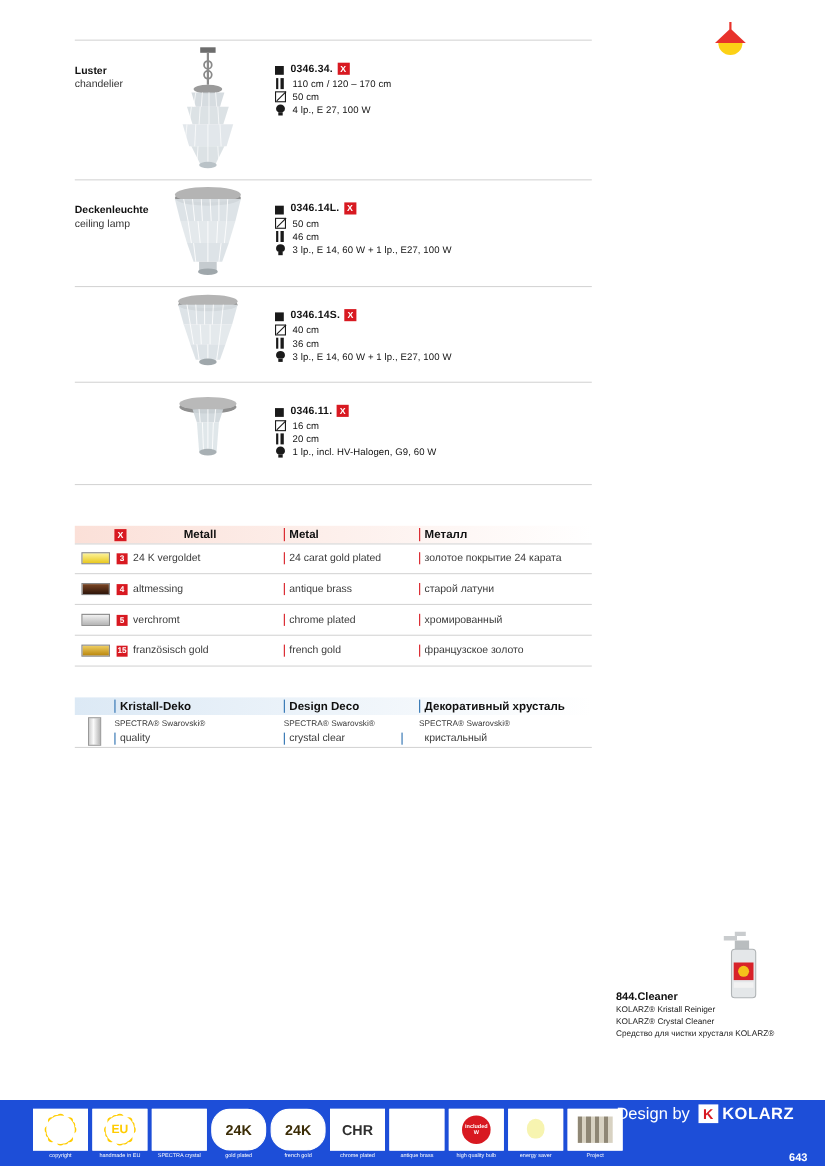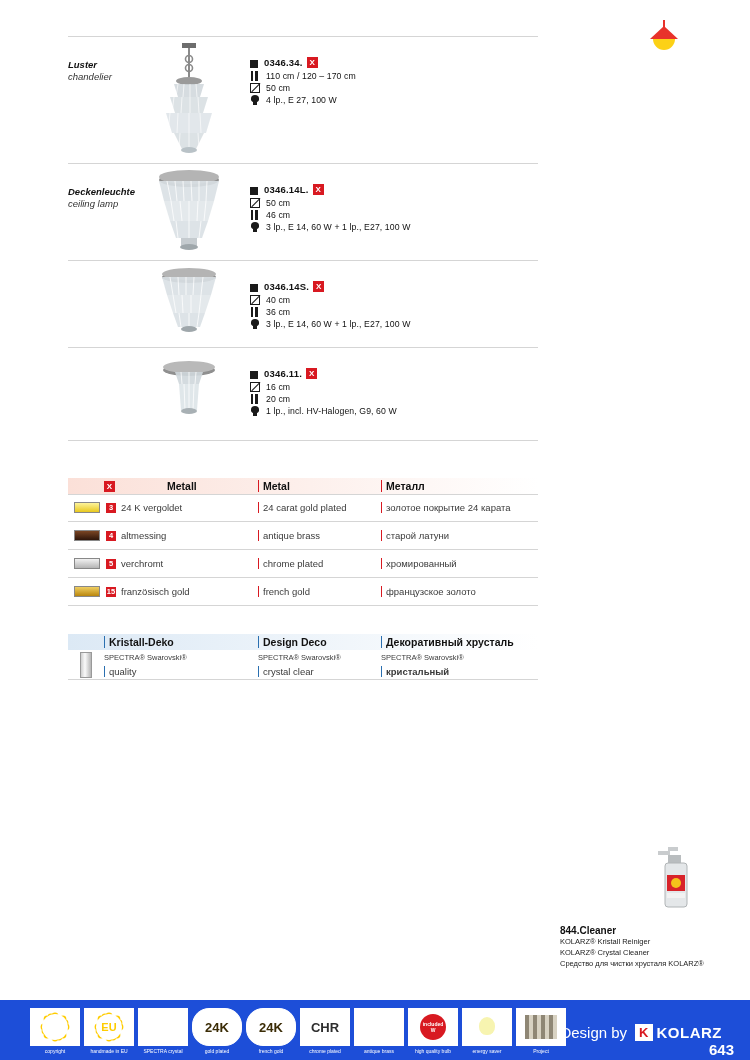--- a/index.html
+++ b/index.html
@@ -47,21 +47,21 @@
 
   
   .catalog{
     position:absolute; left:68px; top:36px; width:470px;
   }
   .row{
     display:flex; border-bottom:1px solid #d5d5d5; position:relative;
   }
   .row.first{ border-top:1px solid #d5d5d5; }
   .col-name{
-    width:72px; padding-top:22px; font-size:9.5px; line-height:12px;font-style:italic;
+    width:72px; padding-top:22px; font-size:9.5px; line-height:12px;
   }
   .col-name .de{ font-weight:bold; color:#111; }
   .col-name .en{ color:#333; }
   .col-img{
     width:98px; display:flex; align-items:center; justify-content:center;
   }
   .col-spec{
     flex:1; padding-top:20px; padding-left:12px;
   }
 
@@ -154,33 +154,33 @@
   .crow{ position:relative; height:14px; display:flex; align-items:center; }
   .ct1{ font-size:7.5px; color:#3a3a3a; margin-left:36px; }
   .ct2{ position:absolute; left:190px; font-size:7.5px; color:#3a3a3a; }
   .ct3{ position:absolute; left:313px; font-size:7.5px; color:#3a3a3a; }
   .crow2{ position:relative; height:16px; display:flex; align-items:center;
           border-bottom:1px solid #d5d5d5;}
   .cb1{ font-size:9.5px; color:#3a3a3a; margin-left:36px;
         border-left:1px solid #2a6fb0; padding-left:4px;}
   .cb2{ position:absolute; left:190px; font-size:9.5px; color:#3a3a3a;
         border-left:1px solid #2a6fb0; padding-left:4px;}
-  .cb3{ position:absolute; left:313px; font-size:9.5px; color:#3a3a3a;
-        border-left:1px solid #2a6fb0; padding-left:4px;font-weight:bold;}
+  .cb3{ position:absolute; left:297px; font-size:9.5px; color:#3a3a3a;
+        border-left:1px solid #2a6fb0; padding-left:20px;}
   .crystal-pic{
     position:absolute; left:80px; top:652px; width:12px; height:26px;
     background:linear-gradient(to right,#cfcfcf,#fafafa 40%,#b5b5b5);
     border:1px solid #999;
   }
 
   
   .cleaner{
     position:absolute; left:560px; top:845px; width:180px;
   }
-  .cleaner-title{ font-size:10px; font-weight:bold; color:#111; margin-top:80px;}
+  .cleaner-title{ font-size:10px; font-weight:bold; color:#111; margin-top:56px;}
   .cleaner-l{ font-size:7.5px; color:#222; line-height:11px; }
   .bottle{ position:absolute; left:88px; top:-4px; }
 
   
   .footer{
     position:absolute; left:0; bottom:0; width:750px; height:60px;
     background:#1d4ed8;
   }
   .badges{
     position:absolute; left:30px; bottom:6px; display:flex; gap:4px; align-items:flex-end;
@@ -239,30 +239,30 @@
   .proj{
     background:
       repeating-linear-gradient(0deg,#cfc9ba 0 4px,#e8e3d6 4px 8px),
       #e8e3d6;
   }
   .proj .inner{
     position:absolute; left:8px; top:6px; right:8px; bottom:6px;
     background:repeating-linear-gradient(90deg,#8f8775 0 4px,#d8d2c2 4px 8px);
   }
   .designby{
-    position:absolute; right:28px; top:24px; display:flex; align-items:center;
+    position:absolute; right:28px; top:4px; display:flex; align-items:center;
   }
   .designby .dtxt{ color:#ffffff; font-size:15px; }
   .designby .kbox{
     background:#ffffff; color:#d81921; font-size:13px; font-weight:bold;
     padding:1px 4px; margin-left:8px;
   }
   .designby .kname{ color:#ffffff; font-size:15px; font-weight:bold; margin-left:4px; letter-spacing:.5px;}
   .pageno{
-    position:absolute; right:16px; bottom:2px; color:#ffffff; font-size:15px; font-weight:bold;
+    position:absolute; right:16px; bottom:2px; color:#ffffff; font-size:10px; font-weight:bold;
   }
 </style>
 </head>
 <body>
 
 <div class="logo-box">
   <div class="logo-lamp">
     <div class="stem"></div>
       <div class="shade"></div>
       <div class="glow"></div>

